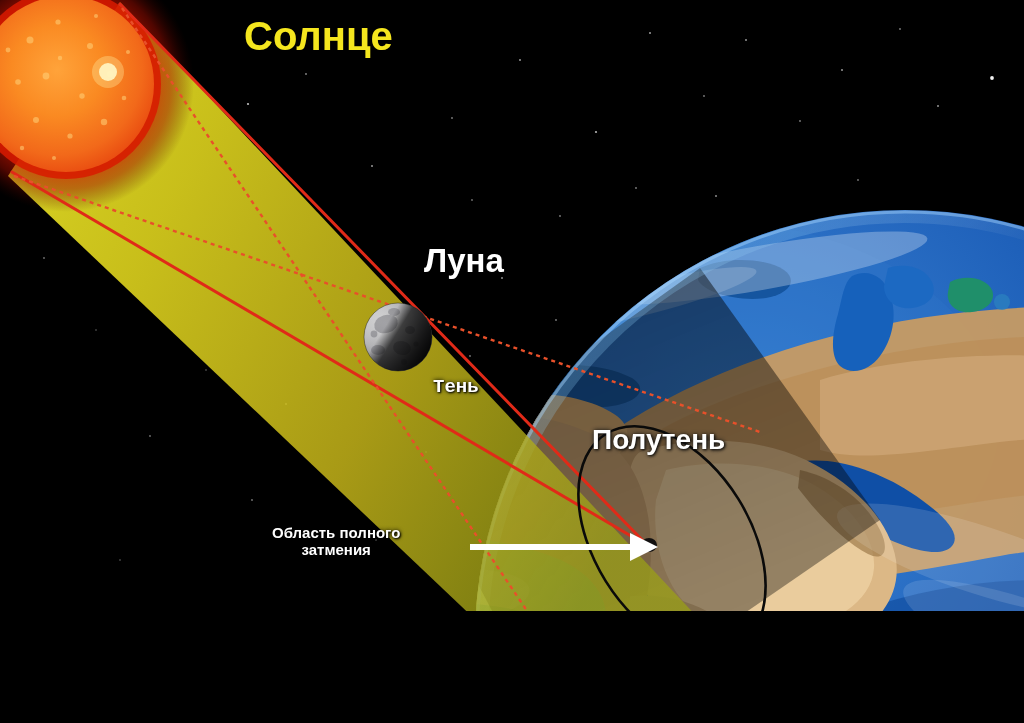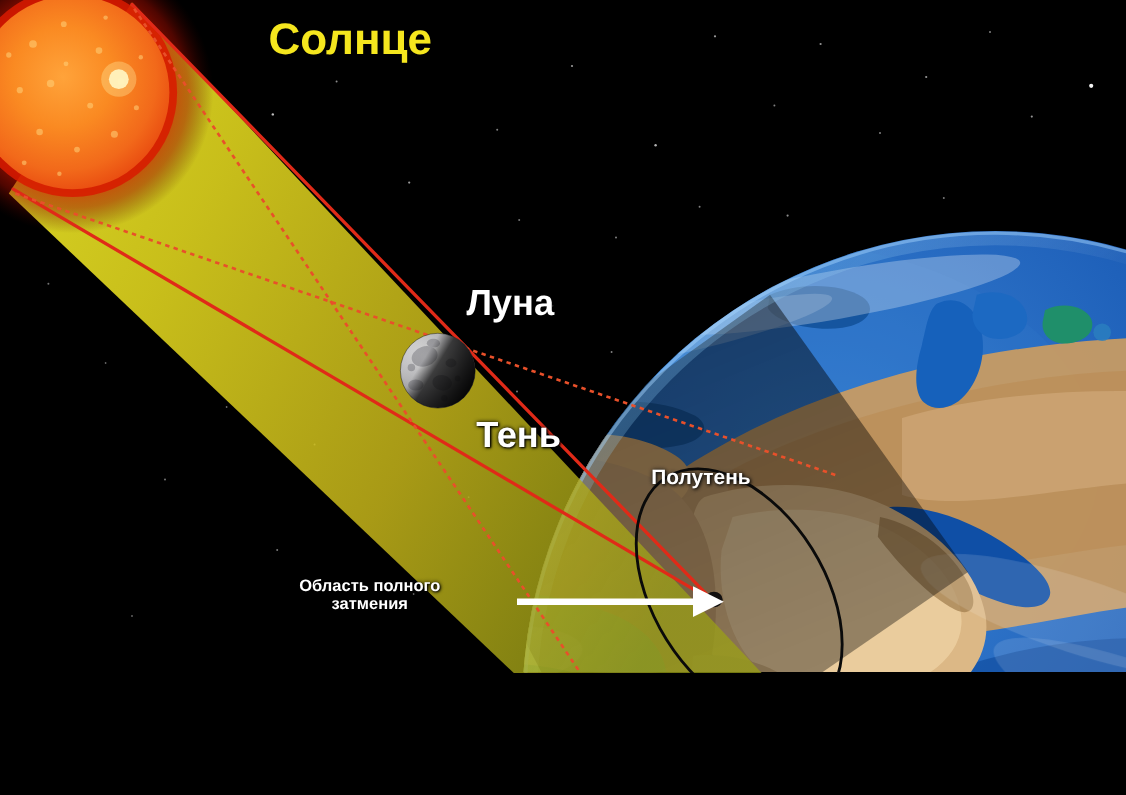--- a/index.html
+++ b/index.html
@@ -36,33 +36,33 @@
     font-size: 40px;
     color: #f5e61e;
     text-shadow: 0 0 3px #000, 1px 1px 2px #000;
   }
   #label-moon {
     left: 424px;
     top: 243px;
     font-size: 33px;
     color: #ffffff;
     text-shadow: 0 0 4px #000, 1px 1px 2px #000;
-    margin-top: 14px;
   }
   #label-umbra {
     left: 433px;
     top: 377px;
-    font-size: 33px;
+    font-size: 19px;
     color: #ffffff;
     text-shadow: 0 0 4px #000, 1px 1px 2px #000;
+    font-family: Liberation Mono, monospace;
   }
   #label-penumbra {
     left: 592px;
     top: 424px;
-    font-size: 19px;
+    font-size: 28px;
     color: #ffffff;
     text-shadow: 0 0 5px #1a1a1a, 1px 1px 3px #000;
   }
   #label-totality {
     left: 272px;
     top: 525px;
     font-size: 15px;
     color: #ffffff;
     text-align: center;
     text-shadow: 0 0 4px #000, 1px 1px 2px #000;

